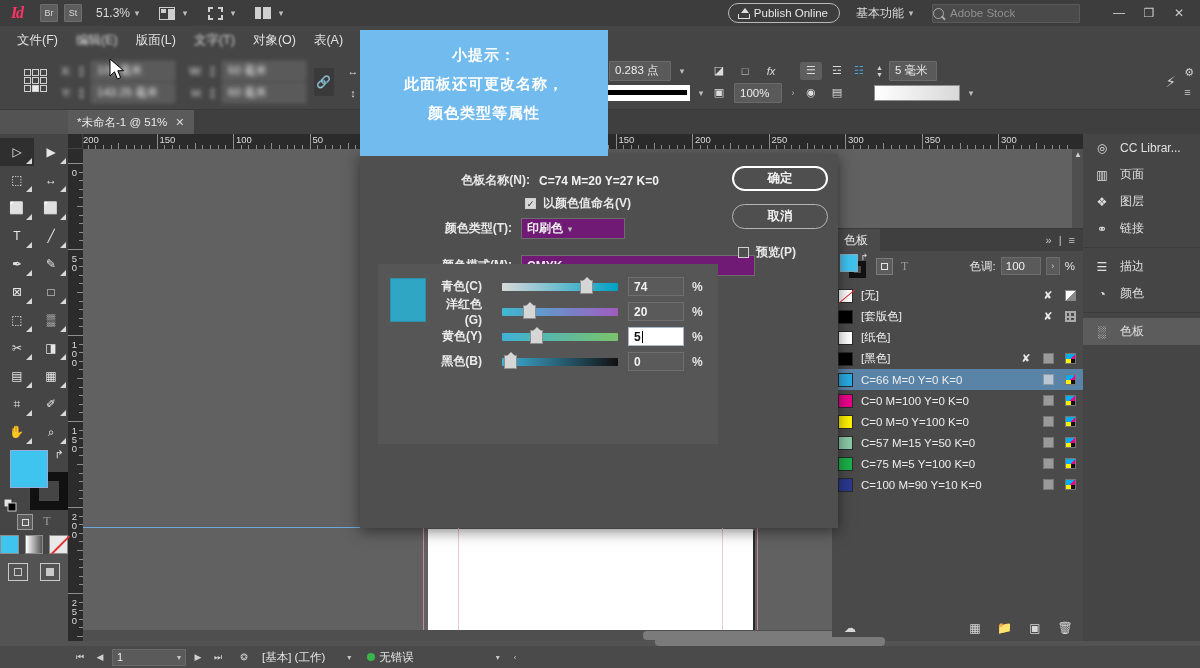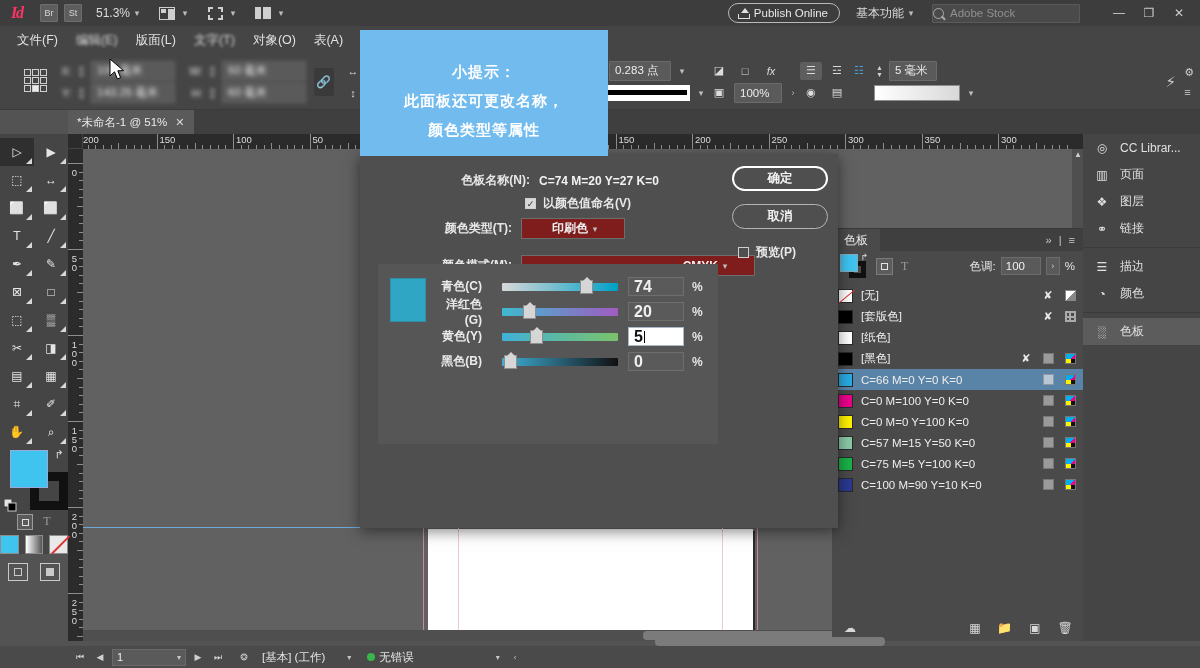--- a/index.html
+++ b/index.html
@@ -209,44 +209,44 @@
   .dialog {
     position:absolute; left:360px; top:154px; width:478px; height:374px;
     background:#4f4f4f; box-shadow:0 3px 14px rgba(0,0,0,.5); z-index:30;font-weight:bold;
   }
   .dlg-row { display:flex; align-items:center; }
   .dlg-lbl { font-size:12px; color:#e8e8e8; text-align:right; }
   .dlg-val { font-size:12px; color:#f2f2f2; }
   .dlg-check { width:11px; height:11px; border:1px solid #cfcfcf; background:#4f4f4f; display:inline-flex; align-items:center; justify-content:center; font-size:9px; color:#fff; }
   .dlg-check.on { background:#d8d8d8; color:#2b2b2b; }
   .dlg-select {
-    height:21px; background:#7f1d1d; border:1px solid #6d6d6d; display:flex; align-items:center;
-    padding:0 22px; font-size:12px; color:#f0f0f0; justify-content:flex-end;
+    height:21px; background:#701a75; border:1px solid #6d6d6d; display:flex; align-items:center;
+    padding:0 5px; font-size:12px; color:#f0f0f0; justify-content:flex-start;
   }
   .dlg-btn {
     width:96px; height:25px; border:1px solid #b4b4b4; border-radius:13px;
     display:flex; align-items:center; justify-content:center; font-size:12.5px; color:#f2f2f2;
   }
   .dlg-btn.primary { border:2px solid #ffffff; }
   .dlg-inner { position:absolute; left:18px; top:110px; width:340px; height:180px; background:#565656; }
   .colorprev { position:absolute; left:12px; top:14px; width:36px; height:44px; background:#2fa6c4; border:1px solid #2f8fa8; }
   .slider-row { display:flex; align-items:center; height:25px; }
   .slider-lbl { width:72px; text-align:right; font-size:12px; color:#eaeaea; padding-right:20px; }
   .track { position:relative; width:116px; height:8px; border-radius:1px; }
   .knob { position:absolute; top:-3px; width:13px; height:14px; background:#d6d6d6; border:1px solid #8e8e8e; }
   .knob:after{content:"";position:absolute;left:2px;top:-4px;border-left:4px solid transparent;border-right:4px solid transparent;border-bottom:4px solid #d6d6d6;}
-  .numfld { width:56px; height:19px; background:#5a5a5a; border:1px solid #6e6e6e; font-size:16px; color:#f0f0f0; display:flex; align-items:center; padding:0 5px; margin-left:10px; }
+  .numfld { width:56px; height:19px; background:#5a5a5a; border:1px solid #6e6e6e; font-size:12px; color:#f0f0f0; display:flex; align-items:center; padding:0 5px; margin-left:10px; }
   .numfld.focus { background:#ffffff; color:#111; border:1px solid #aab8c8; }
   .pct { font-size:12px; color:#e6e6e6; margin-left:8px; }
 
   
   .tip {
     position:absolute; left:360px; top:30px; width:248px; height:126px;
     background:#72bbef; z-index:35; padding:16px 0 0 0;
-    display:flex; flex-direction:column; align-items:center; gap:10px;justify-content:center;
+    display:flex; flex-direction:column; align-items:center; gap:10px;
   }
   .tip-line { color:#ffffff; font-size:15px; font-weight:bold; letter-spacing:1px; }
   .tip-line.first { align-self:center; }
 
   
   .statusbar { position:absolute; bottom:0; left:0; width:1200px; height:22px; background:#4a4a4a; display:flex; align-items:center; gap:4px; padding-left:72px; }
   .st-nav { width:16px; height:16px; display:flex; align-items:center; justify-content:center; color:#d0d0d0; font-size:9px; }
   .st-pagefld { width:74px; height:17px; background:#5a5a5a; border:1px solid #6a6a6a; display:flex; align-items:center; justify-content:space-between; padding:0 4px; font-size:11px; color:#efefef; }
   .st-sel { display:flex; align-items:center; gap:5px; font-size:11.5px; color:#e4e4e4; }
   .st-chev { color:#c6c6c6; font-size:8px; }

